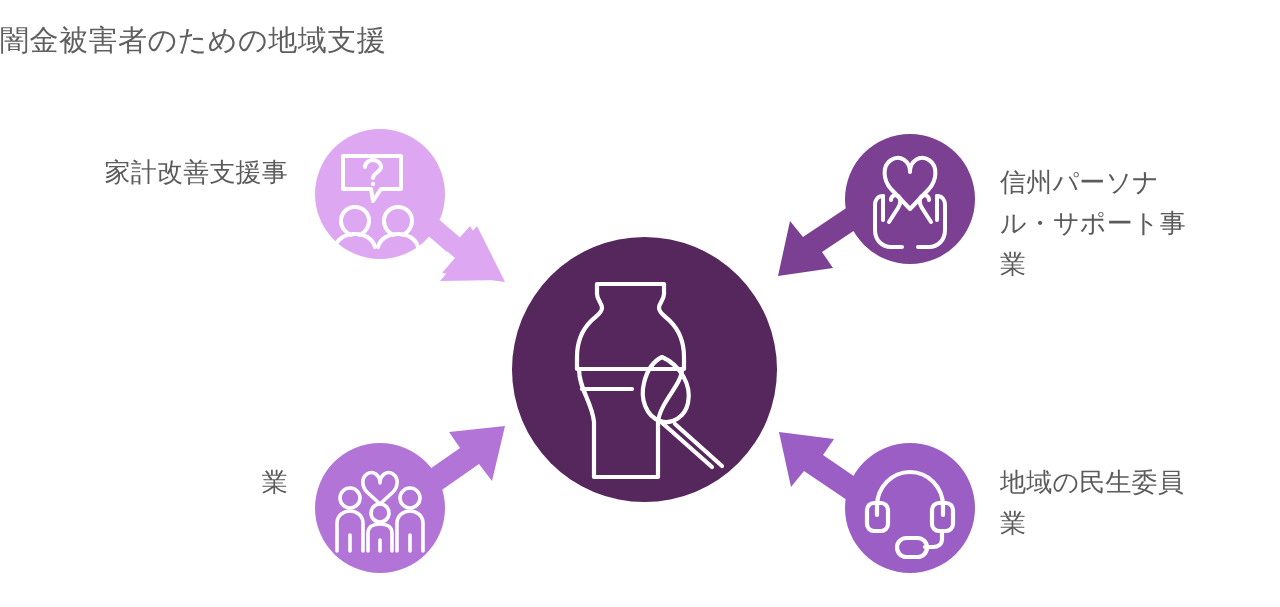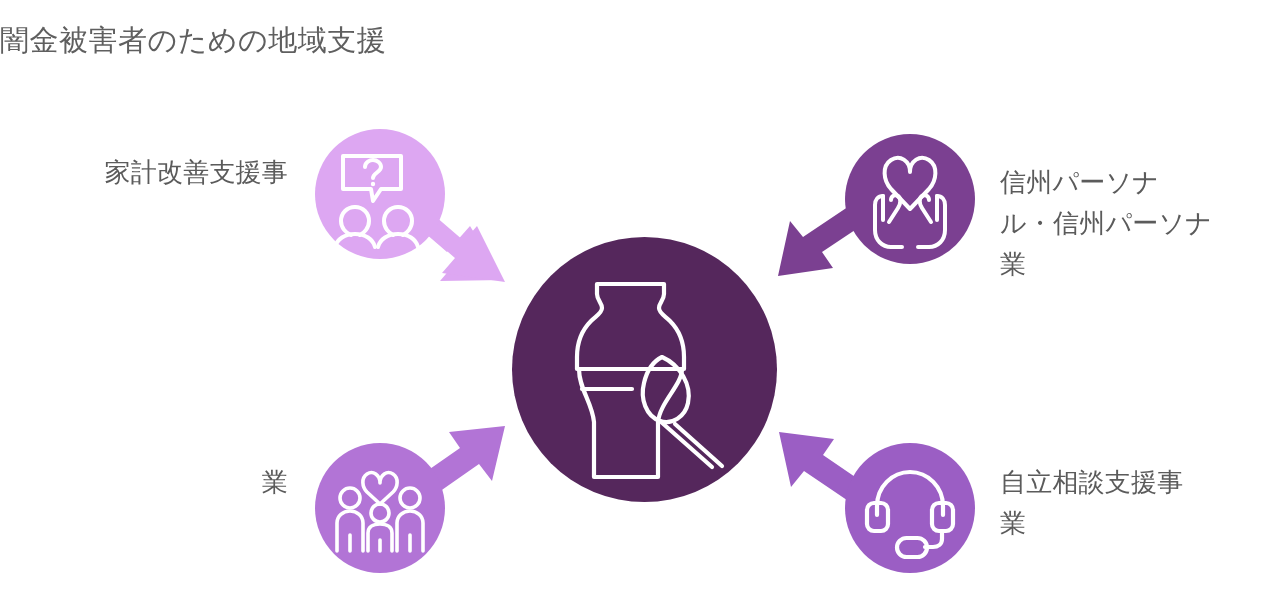--- a/index.html
+++ b/index.html
@@ -215,22 +215,22 @@
   <div class="label left" id="label-minsei">
     <div>家計改善支援事</div>
   </div>
 
   <div class="label left" id="label-kakei">
     <div>業</div>
   </div>
 
   <div class="label right" id="label-shinshu">
     <div>信州パーソナ</div>
-    <div>ル・信州パーソナ</div>
+    <div>ル・サポート事</div>
     <div>業</div>
   </div>
 
   <div class="label right" id="label-jiritsu">
-    <div>自立相談支援事</div>
+    <div>地域の民生委員</div>
     <div>業</div>
   </div>
 
 </div>
 
 </body></html>

